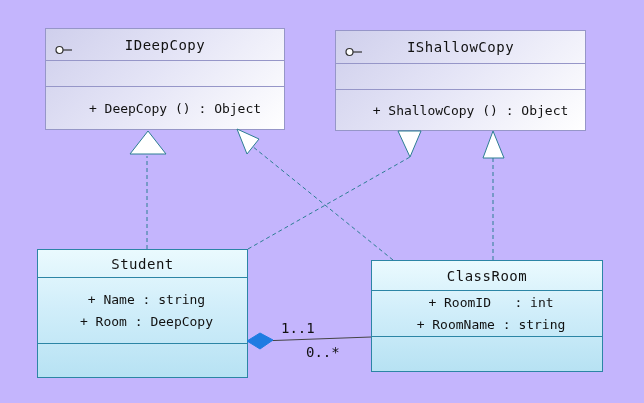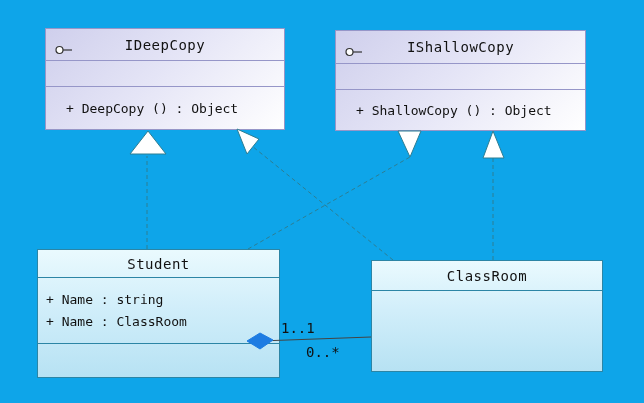--- a/index.html
+++ b/index.html
@@ -1,18 +1,18 @@
 <!DOCTYPE html>
 <html><head>
 <meta charset="utf-8">
 <style>
   html,body{margin:0;padding:0;background:#ffffff;}
   #canvas{
-    position:relative;width:644px;height:403px;background:#0ea5e9;overflow:hidden;
-    font-family:"DejaVu Sans Mono","Liberation Mono",monospace;color:#111;
+    position:relative;width:644px;height:403px;background:#c4b5fd;overflow:hidden;
+    font-family:"DejaVu Sans Mono","Liberation Mono",monospace;color:#111;text-align:center;
   }
   .umlbox{position:absolute;box-sizing:border-box;z-index:1;}
   .iface{border:1px solid #9696c8;background:linear-gradient(135deg,#cfcfec 0%,#e4e4f6 45%,#ffffff 100%);}
   .clazz{border:1px solid #2c85a5;background:linear-gradient(to bottom,#eafafe 0%,#d1eefa 45%,#b7e2f3 100%);}
   .compartment{box-sizing:border-box;display:flex;flex-direction:column;justify-content:center;}
   .iface .compartment{border-bottom:1px solid #9696c8;}
   .clazz .compartment{border-bottom:1px solid #2c85a5;}
   .compartment:last-child{border-bottom:none;padding-left:12px;}
   .hdr{position:relative;align-items:center;}
   .title{font-size:14px;letter-spacing:0.5px;}
@@ -52,34 +52,38 @@
         </svg>
       </span>
       <span class="title" style="margin:0 auto;">IShallowCopy</span>
     </div>
     <div class="compartment" style="height:26px;"></div>
     <div class="compartment" style="height:40px;">
       <span class="op">+ ShallowCopy () : Object</span>
     </div>
   </div>
 
-  <div class="umlbox clazz" style="left:37px;top:249px;width:243px;height:129px;">
+  <div class="umlbox clazz" style="left:37px;top:249px;width:211px;height:129px;">
     <div class="compartment hdr" style="height:28px;">
       <span class="title" style="margin:0 auto;">Student</span>
     </div>
     <div class="compartment" style="height:66px;justify-content:center;">
       <span class="member">+ Name : string</span>
-      <span class="member">+ Name : ClassRoom</span>
+      <span class="member">+ Room : DeepCopy</span>
     </div>
     <div class="compartment" style="height:33px;"></div>
   </div>
 
   <div class="umlbox clazz" style="left:371px;top:260px;width:232px;height:112px;">
     <div class="compartment hdr" style="height:30px;">
       <span class="title" style="margin:0 auto;">ClassRoom</span>
+    </div>
+    <div class="compartment" style="height:46px;justify-content:center;">
+      <span class="member">+ RoomID   : int</span>
+      <span class="member">+ RoomName : string</span>
     </div>
     <div class="compartment" style="height:34px;"></div>
   </div>
 
   <svg id="connectors" width="644" height="403" viewBox="0 0 644 403">
 
     <line x1="147" y1="249" x2="147" y2="156" stroke="#2d7e93" stroke-width="1" stroke-dasharray="4 3"></line>
     <line x1="248" y1="249" x2="410" y2="157" stroke="#2d7e93" stroke-width="1" stroke-dasharray="4 3"></line>
     <line x1="393" y1="260" x2="252" y2="146" stroke="#2d7e93" stroke-width="1" stroke-dasharray="4 3"></line>
     <line x1="493" y1="260" x2="493" y2="158" stroke="#2d7e93" stroke-width="1" stroke-dasharray="4 3"></line>

